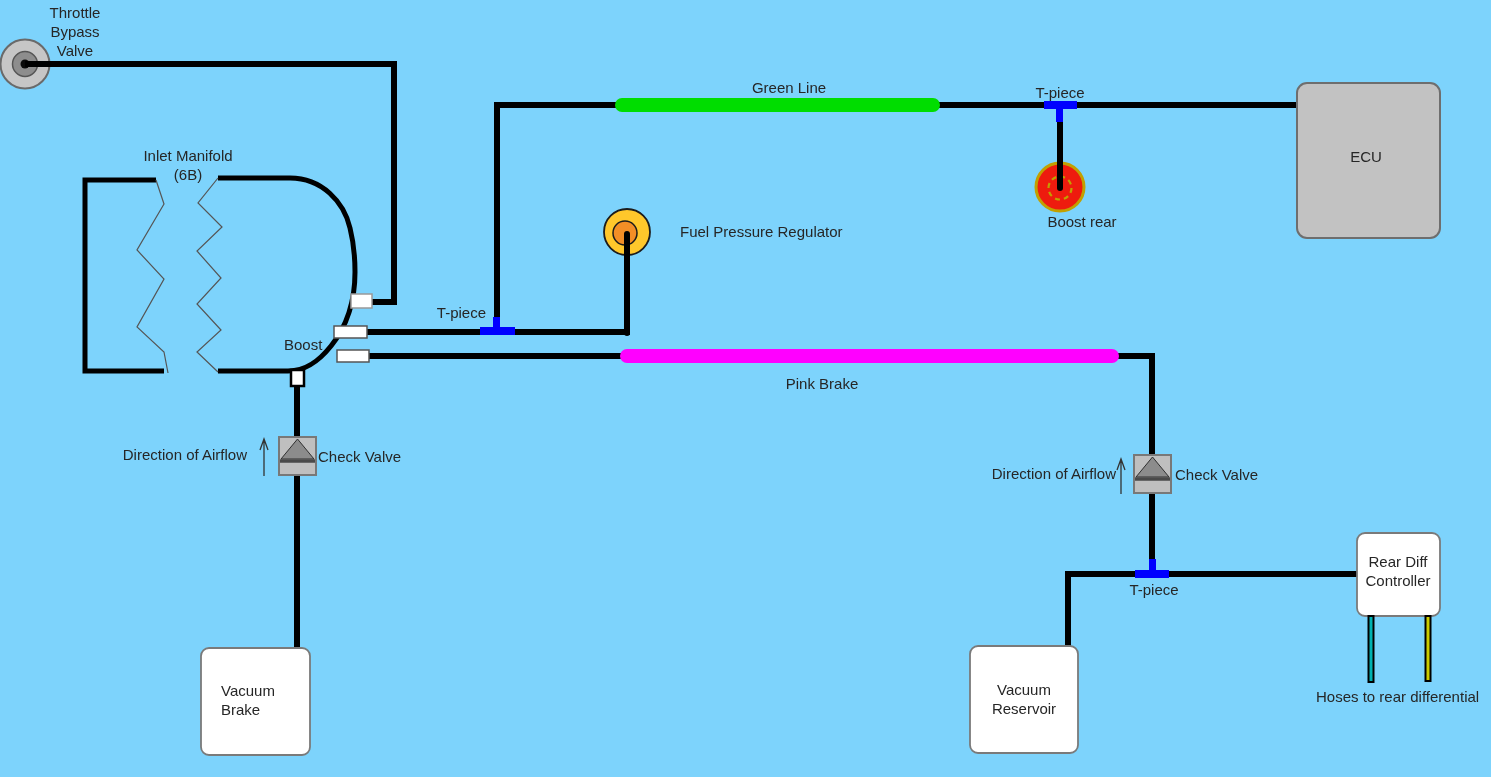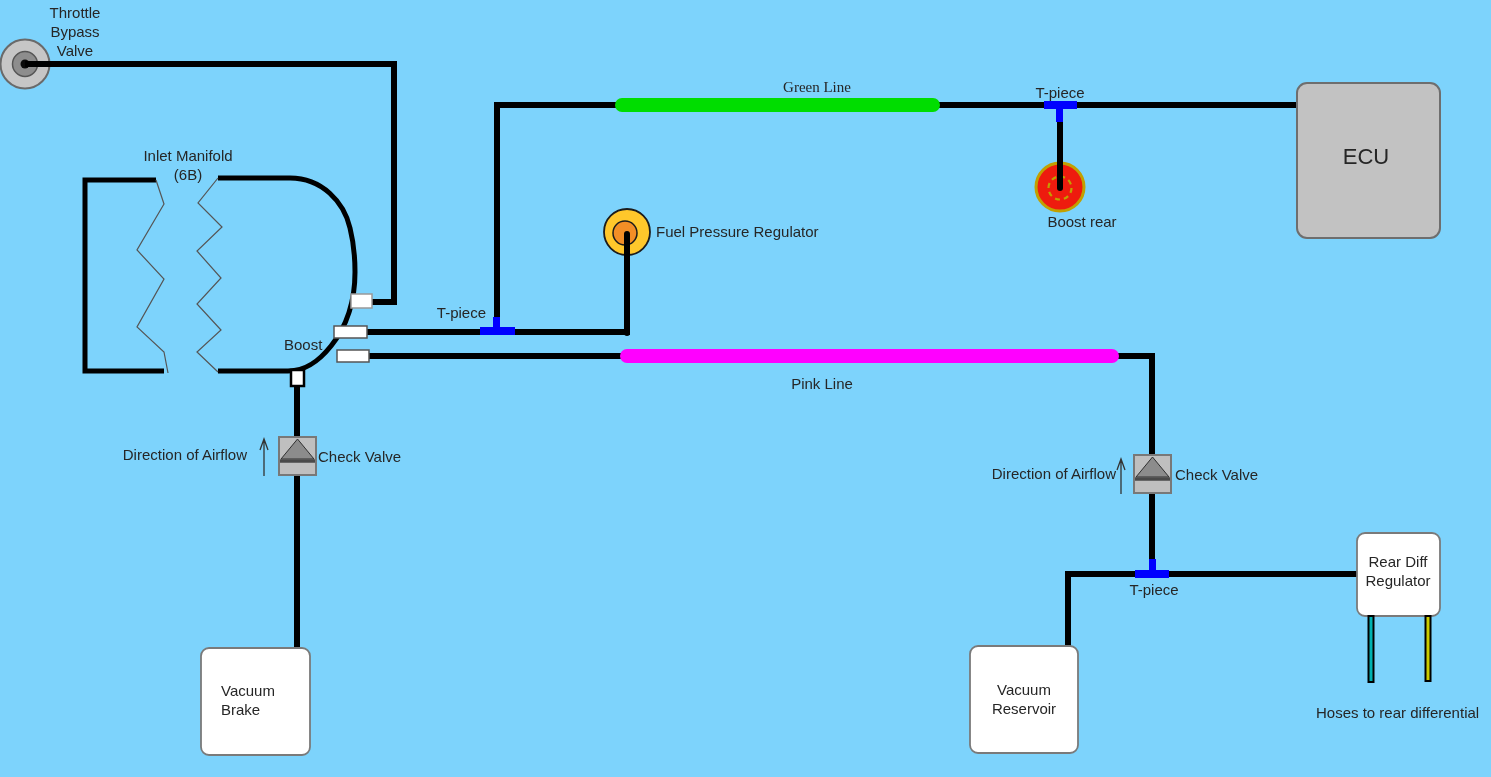--- a/index.html
+++ b/index.html
@@ -8,21 +8,21 @@
     overflow:hidden; font-family:"Liberation Sans", sans-serif;
   }
   .stage svg { position:absolute; left:0; top:0; }
   .lbl {
     position:absolute; font-size:15px; line-height:19px; color:#262626;
     white-space:pre-line;
   }
   .ctr { transform:translateX(-50%); text-align:center; }
   .rgt { text-align:right; }
   .nowrap { white-space:nowrap; }
-  .ecu-size { font-size:22px; }
+  .ecu-size { font-size:15px; }
 </style>
 </head>
 <body>
 
 <div class="stage">
 
   <svg width="1491" height="777" viewBox="0 0 1491 777">
 
     <g fill="none">
       <path d="M 156 180 H 85 V 371 H 164" stroke="#000" stroke-width="5"></path>
@@ -111,33 +111,33 @@
       <line x1="1428" y1="617" x2="1428" y2="680" stroke-width="3" stroke="#cccc00"></line>
     </g>
   </svg>
 
   <div class="lbl ctr" style="left:75px; top:3px;">Throttle
 Bypass
 Valve</div>
   <div class="lbl ctr" style="left:188px; top:146px;">Inlet Manifold
 (6B)</div>
   <div class="lbl" style="left:284px; top:335px;">Boost</div>
-  <div class="lbl ctr" style="left:817px; top:78px;font-family:Liberation Serif, serif;">Green Line</div>
-  <div class="lbl ctr" style="left:822px; top:374px;">Pink Line</div>
+  <div class="lbl ctr" style="left:789px; top:78px;">Green Line</div>
+  <div class="lbl ctr" style="left:822px; top:374px;">Pink Brake</div>
   <div class="lbl ctr" style="left:1060px; top:83px;">T-piece</div>
   <div class="lbl rgt" style="left:386px; top:303px; width:100px;">T-piece</div>
   <div class="lbl ctr" style="left:1154px; top:580px;">T-piece</div>
   <div class="lbl ctr" style="left:1082px; top:212px;">Boost rear</div>
-  <div class="lbl nowrap" style="left:656px; top:222px;">Fuel Pressure Regulator</div>
+  <div class="lbl nowrap" style="left:680px; top:222px;">Fuel Pressure Regulator</div>
   <div class="lbl ctr ecu-size" style="left:1366px; top:147px;">ECU</div>
   <div class="lbl rgt" style="left:107px; top:445px; width:140px;">Direction of Airflow</div>
   <div class="lbl nowrap" style="left:318px; top:447px;">Check Valve</div>
   <div class="lbl rgt" style="left:976px; top:464px; width:140px;">Direction of Airflow</div>
   <div class="lbl nowrap" style="left:1175px; top:465px;">Check Valve</div>
   <div class="lbl" style="left:221px; top:681px;">Vacuum
 Brake</div>
   <div class="lbl ctr" style="left:1024px; top:680px;">Vacuum
 Reservoir</div>
   <div class="lbl ctr" style="left:1398px; top:552px;">Rear Diff
-Regulator</div>
-  <div class="lbl nowrap" style="left:1316px; top:687px;margin-top:16px;">Hoses to rear differential</div>
+Controller</div>
+  <div class="lbl nowrap" style="left:1316px; top:687px;">Hoses to rear differential</div>
 
 </div>
 
 </body></html>

